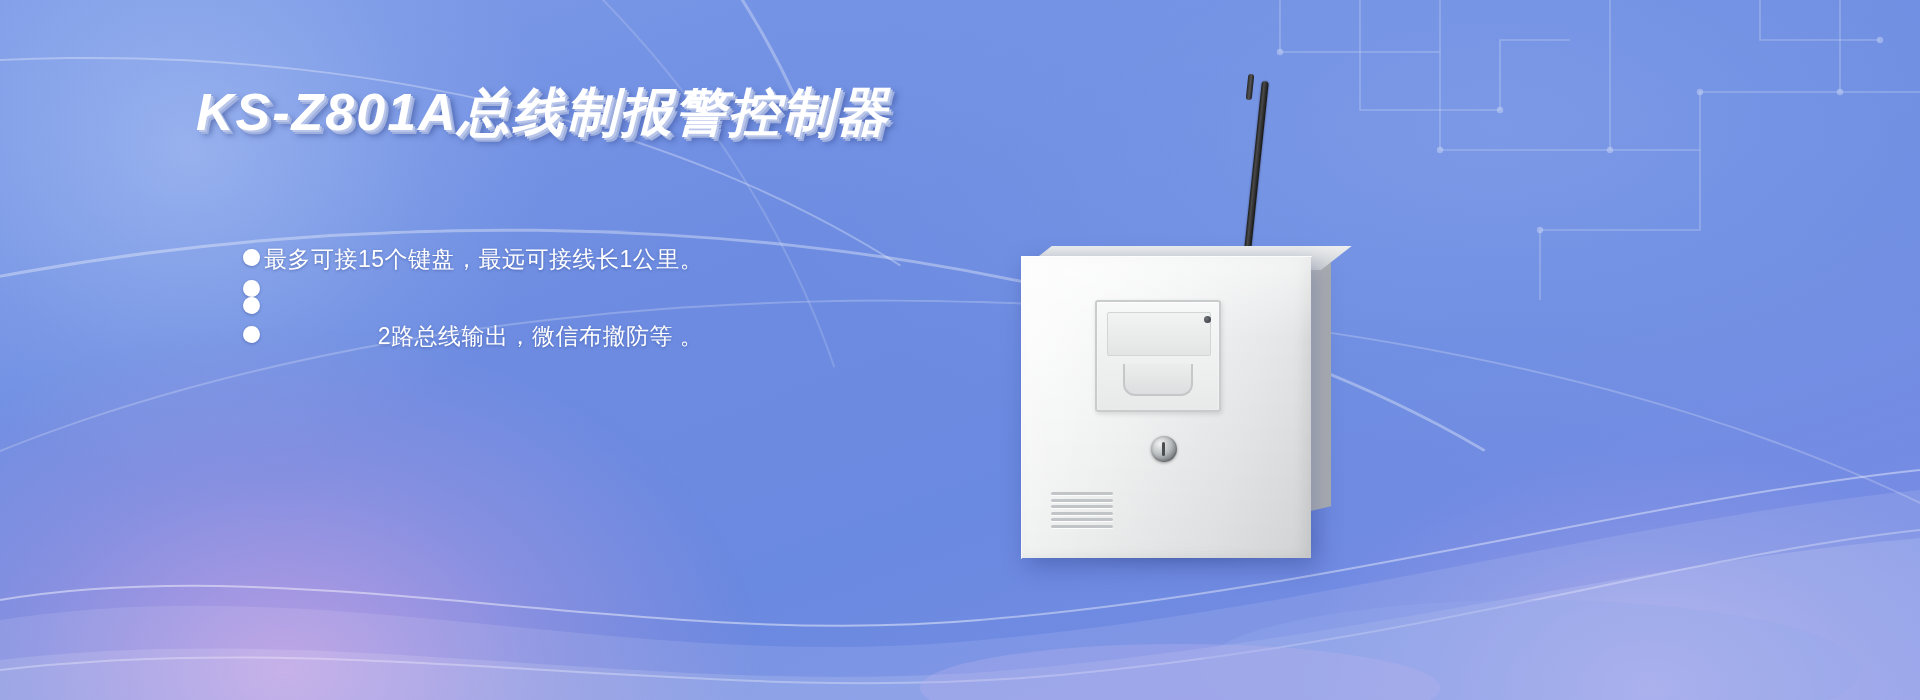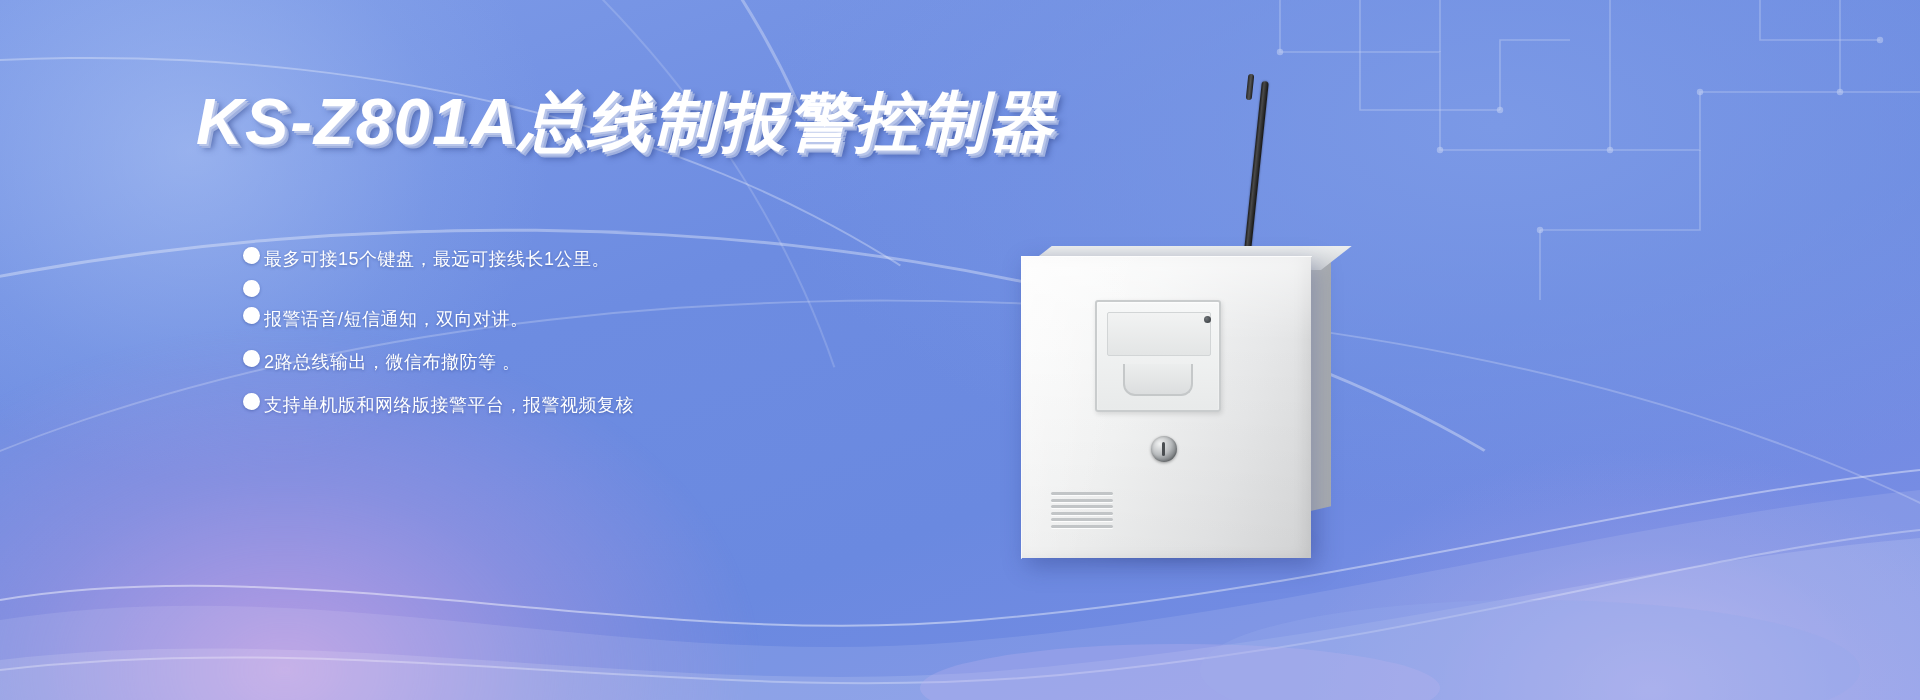--- a/index.html
+++ b/index.html
@@ -36,35 +36,36 @@
   .sw5{left:-900px;top:230px;width:2650px;height:1250px;border-width:3px;border-top-color:rgba(255,255,255,.34);transform:rotate(-2deg);}
   .sw6{left:-420px;top:300px;width:2700px;height:1180px;border-width:2px;border-top-color:rgba(255,255,255,.22);transform:rotate(1deg);}
   .wave-mask{position:absolute;left:0;bottom:0;width:1920px;height:330px;}
 
   
   .circuit{position:absolute;right:0;top:0;width:780px;height:330px;opacity:.55;}
 
   
   #title{
     position:absolute;left:196px;top:78px;
-    font-size:65px;font-weight:bold;font-style:italic;
+    font-size:52px;font-weight:bold;font-style:italic;
     letter-spacing:2px;color:#ffffff;white-space:nowrap;
     text-shadow:
       2px 2px 0 #b9c6ea,
       4px 4px 0 #9fb0df,
       6px 5px 6px rgba(40,60,130,.55);
   }
 
   
   #features{position:absolute;left:243px;top:238px;}
   .feat{
     display:flex;align-items:baseline;
-    color:#ffffff;font-size:18px;line-height:43px;white-space:nowrap;
+    color:#ffffff;font-size:23px;line-height:43px;white-space:nowrap;
     text-shadow:0 1px 3px rgba(35,55,125,.45);
     letter-spacing:.5px;
+    justify-content:space-between;
   }
   .feat .dot{
     display:inline-block;width:17px;height:17px;border-radius:50%;
     background:#ffffff;margin-right:4px;flex:none;
     box-shadow:0 1px 3px rgba(35,55,125,.4);
     transform:translateY(-1px);
   }
 
   
   #device{position:absolute;left:955px;top:60px;width:560px;height:560px;}
@@ -210,29 +211,24 @@
   <div id="features">
     <div class="feat">
       <span class="dot"></span>
       <span>最多可接15个键盘，最远可接线长1公里。</span>
     </div>
     <div class="feat">
       <span class="dot"></span>
     </div>
     <div class="feat">
       <span class="dot"></span>
-      <span>报警语音/短信通知，双向对讲。</span>
     </div>
     <div class="feat">
       <span class="dot"></span>
       <span>2路总线输出，微信布撤防等 。</span>
-    </div>
-    <div class="feat">
-      <span class="dot"></span>
-      <span>支持单机版和网络版接警平台，报警视频复核</span>
     </div>
   </div>
 
   <div id="device">
     <div class="box-shadow-ground"></div>
     <div class="antenna-tip"></div>
     <div class="antenna"></div>
     <div class="antenna-base"></div>
     <div class="box-side"></div>
     <div class="box-top"></div>

